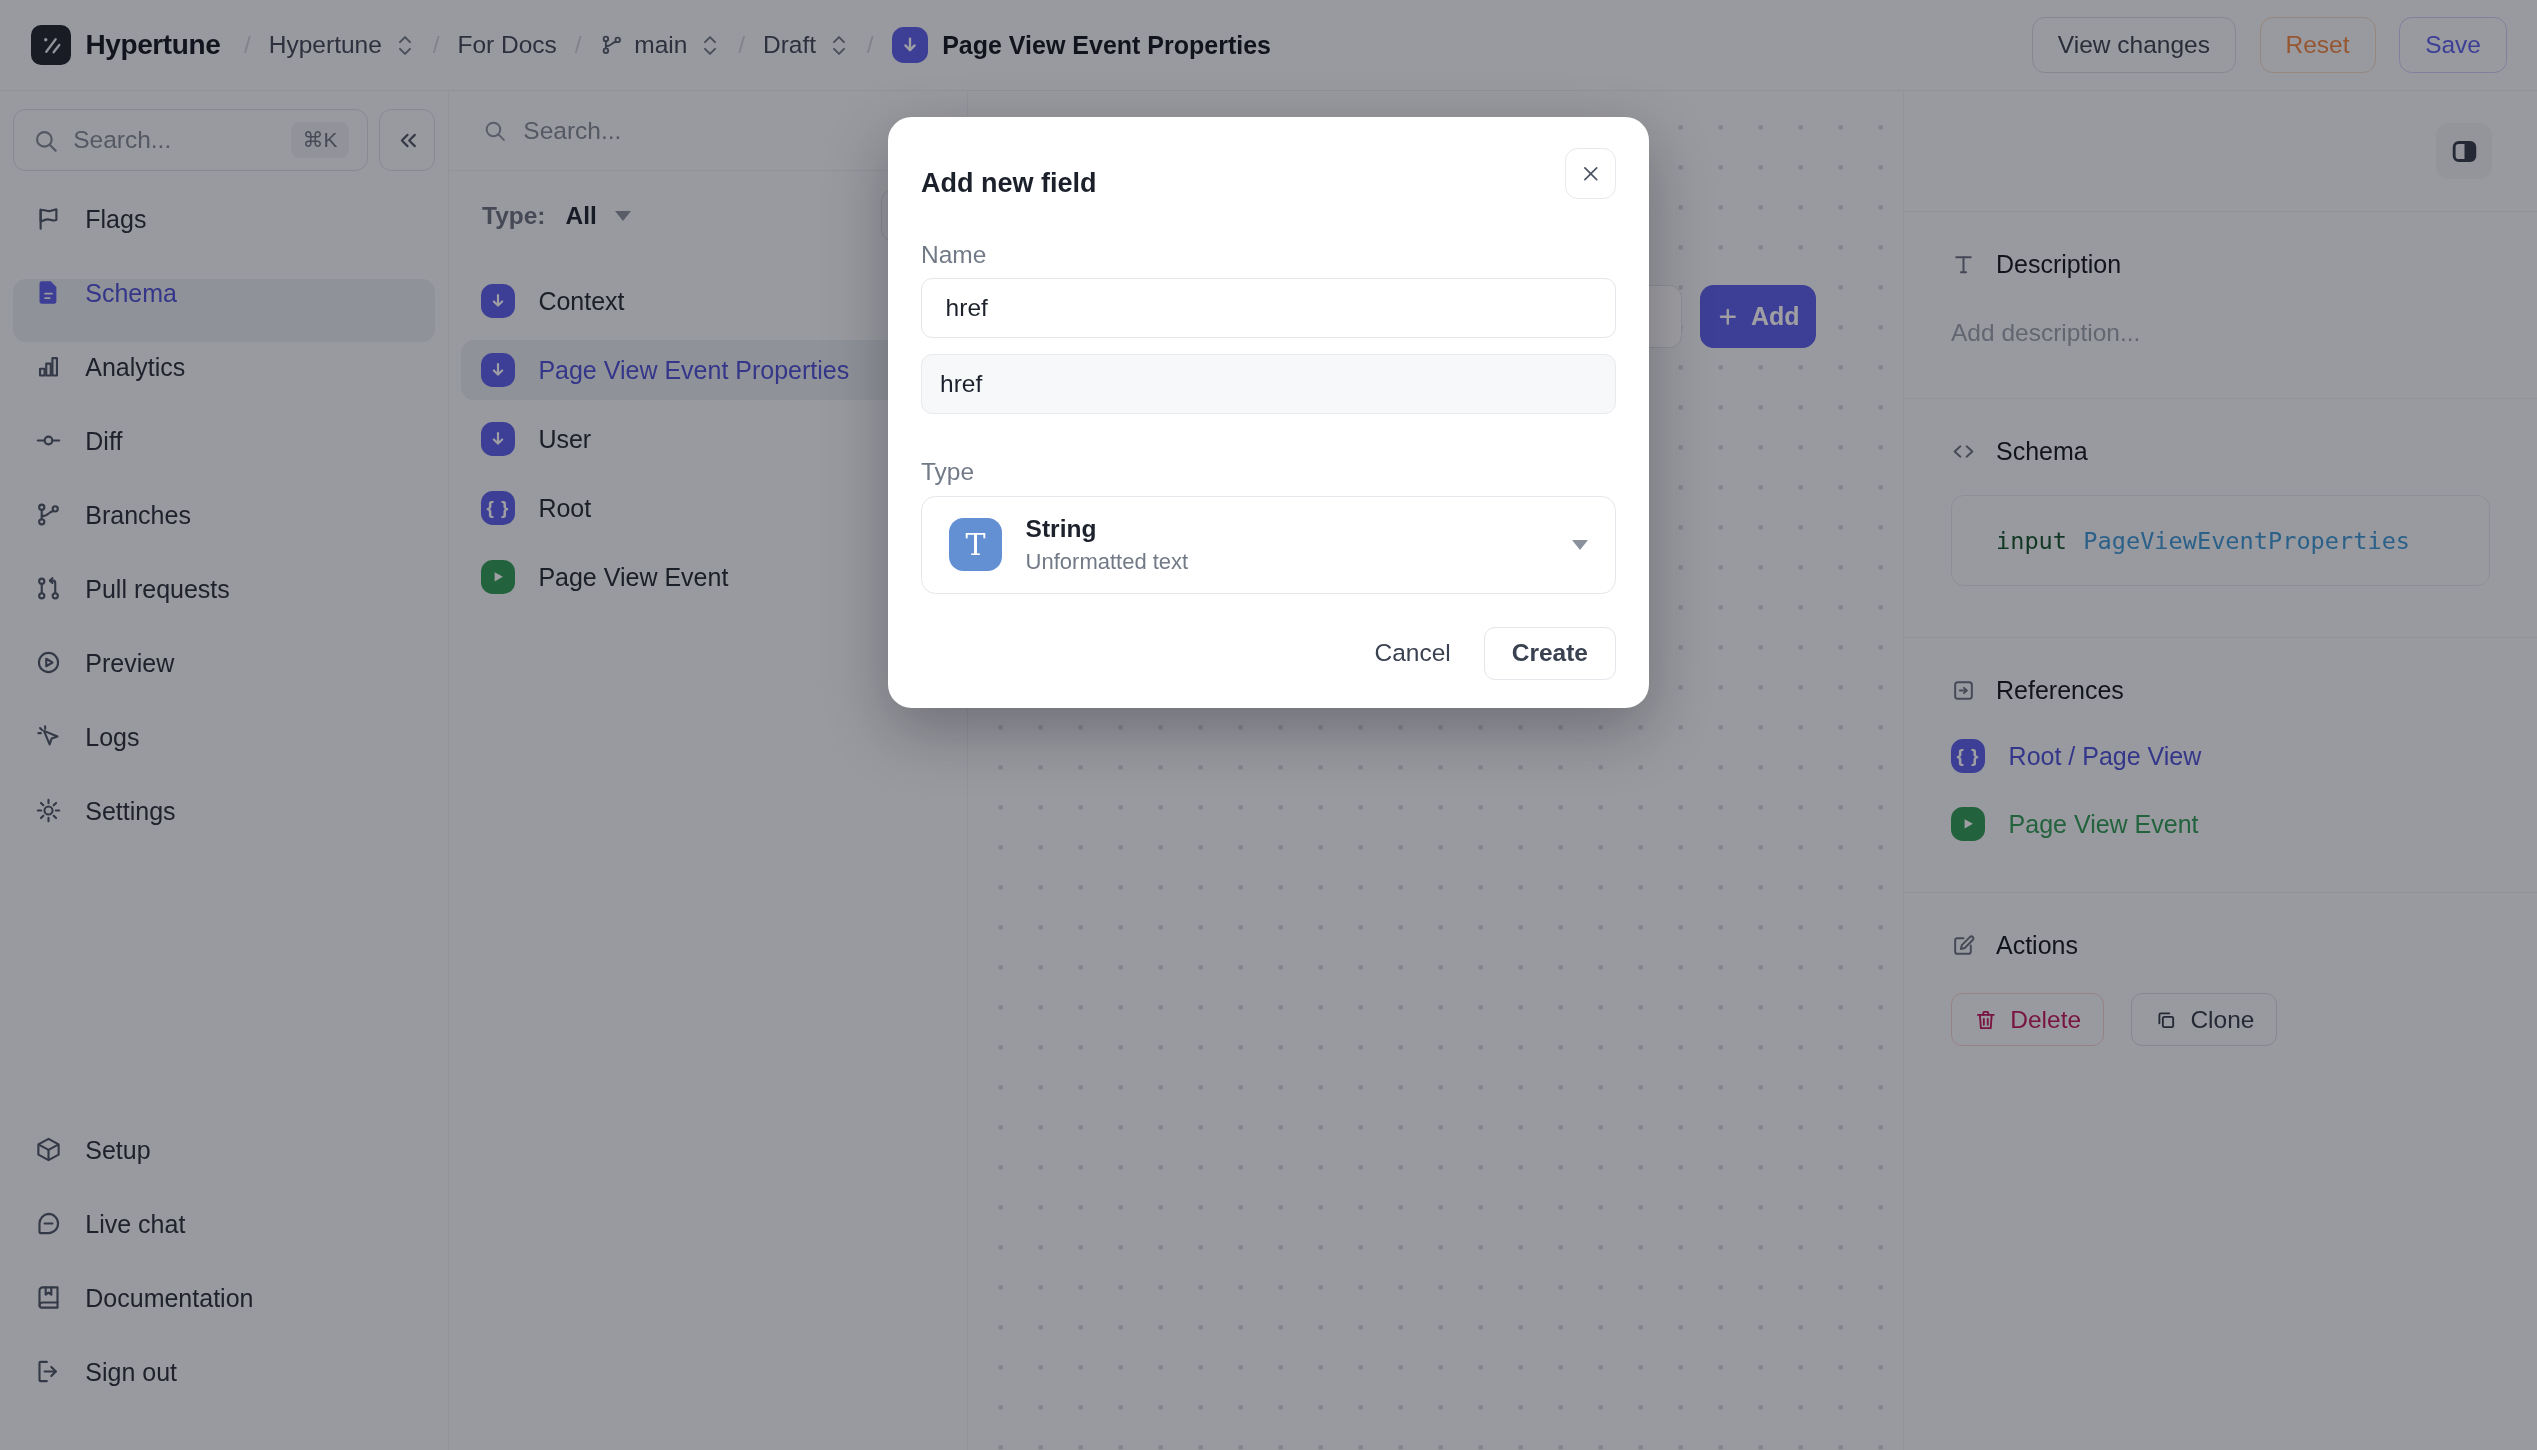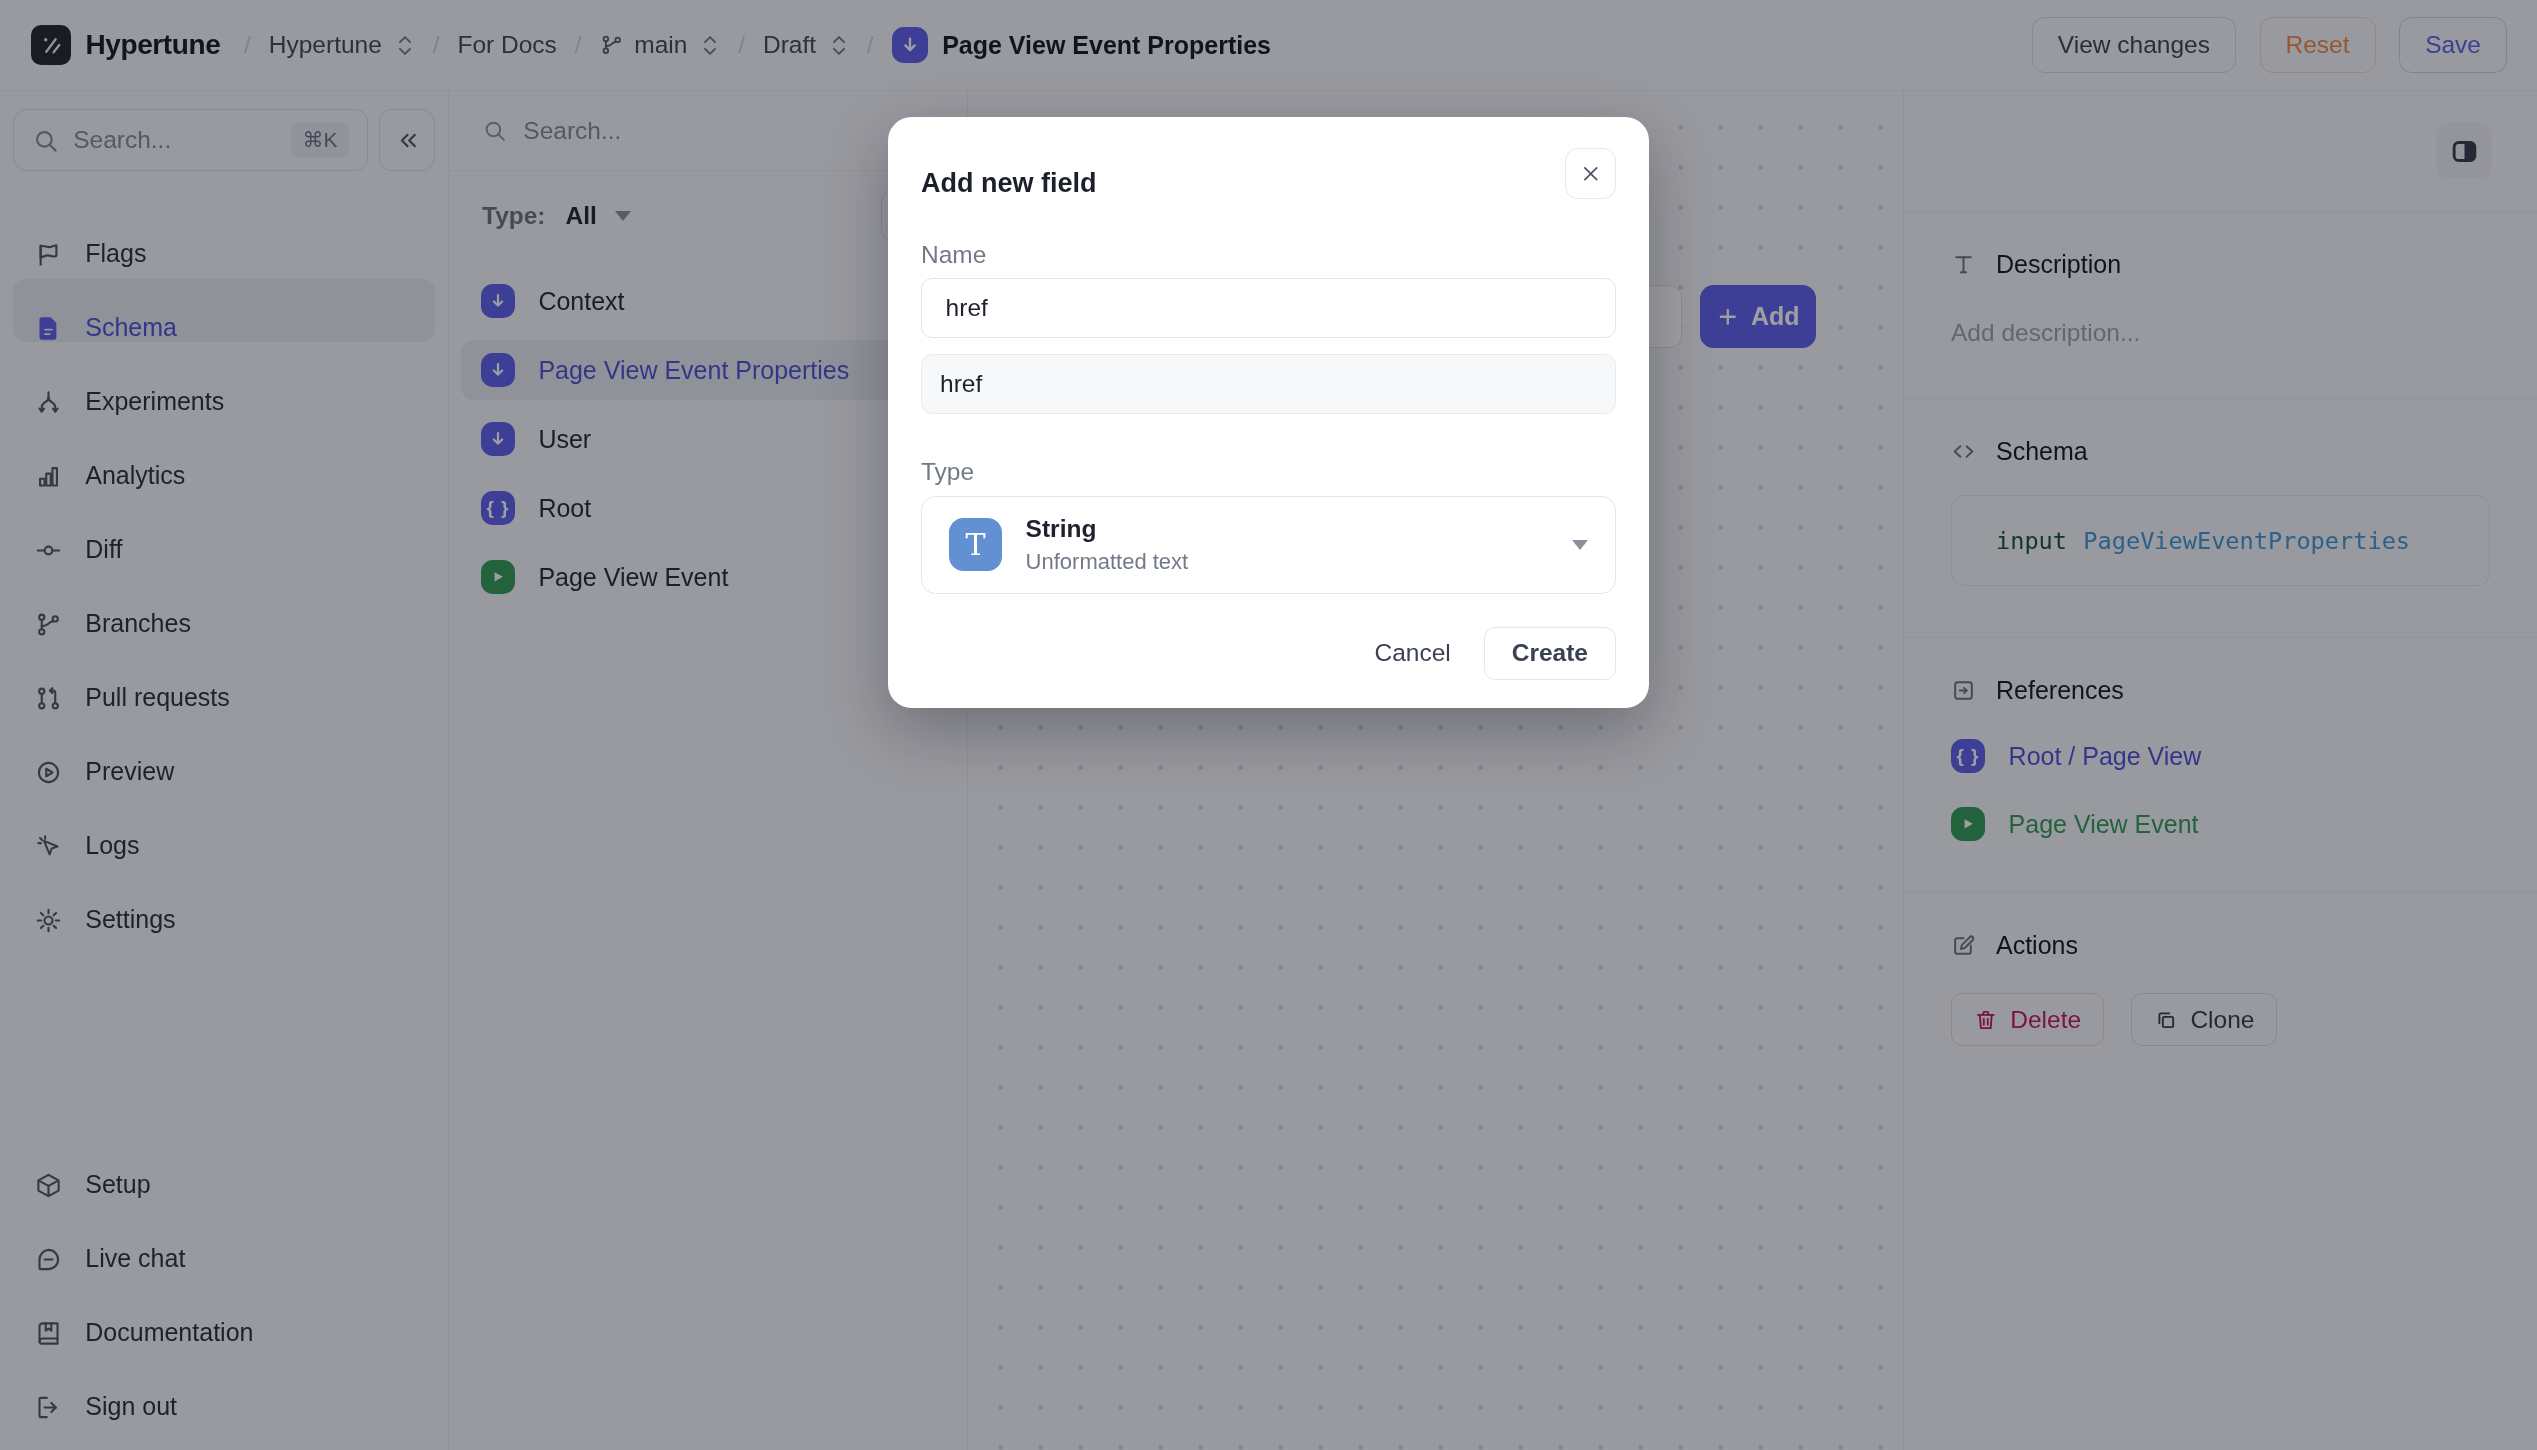--- a/index.html
+++ b/index.html
@@ -28,21 +28,21 @@
   .sidebar { position:absolute; left:0; top:91px; width:449px; height:1359px; border-right:0.9px solid #e9ebef;
              background:#f6f7f9; display:flex; flex-direction:column; padding:18px 12.7px 18px; }
   .side-search-row { display:flex; gap:11px; }
   .side-search { flex:1; height:62px; border:1.4px solid #d9dce2; border-radius:12.7px; display:flex; align-items:center;
                  padding:0 18px; gap:14.5px; }
   .side-search .ph { font-size:24.5px; color:#828a96; }
   .kbd { margin-left:auto; background:#e9ecf0; border-radius:8.2px; padding:6.3px 11.8px; font-size:21px; color:#6b7280; }
   .collapse-btn { width:56px; height:62px; border:1.4px solid #d9dce2; border-radius:12.7px; display:flex; align-items:center;
                   justify-content:center; color:#4b5563; background:transparent; }
   .nav { margin-top:34px; }
-  .nav-item { height:63px; margin-bottom:11px; border-radius:12.7px; display:flex; align-items:flex-end; padding:0 22px;
+  .nav-item { height:63px; margin-bottom:11px; border-radius:12.7px; display:flex; align-items:flex-start; padding:0 22px;
               gap:23.6px; cursor:default; }
   .nav-item .nav-ic { color:#4d5666; display:flex; }
   .nav-label { font-size:25px; color:#2a3039; }
   .nav-item.active { background:#e7e9ee; }
   .nav-item.active .nav-label { color:#4d51d4; }
   .nav-item.active .nav-ic { color:#5a5fe8; }
   .nav-footer { margin-top:auto; }
 
   
   .list-panel { position:absolute; left:449px; top:91px; width:519px; height:1359px; border-right:0.9px solid #e9ebef;
@@ -229,32 +229,20 @@
       <span class="nav-ic">
           <svg width="27" height="27" viewBox="0 0 24 24" fill="currentColor">
             <path d="M6 2h8l5 5v13a2 2 0 0 1-2 2H6a2 2 0 0 1-2-2V4a2 2 0 0 1 2-2z"></path>
             <path d="M9 13h6M9 17h4" stroke="#f6f7f9" stroke-width="1.6" stroke-linecap="round"></path>
           </svg>
         </span>
       <span class="nav-label">Schema</span>
     </div>
     <div class="nav-item">
       <span class="nav-ic">
-          <svg width="27" height="27" viewBox="0 0 24 24" fill="none" stroke="currentColor" stroke-width="1.9" stroke-linecap="round" stroke-linejoin="round">
-            <path d="M12 3v5"></path>
-            <path d="M12 8c0 4-6 3.5-6 8v4"></path>
-            <path d="M12 8c0 4 6 3.5 6 8v4"></path>
-            <path d="M4 17.5L6 20l2-2.5"></path>
-            <path d="M16 17.5L18 20l2-2.5"></path>
-          </svg>
-        </span>
-      <span class="nav-label">Experiments</span>
-    </div>
-    <div class="nav-item">
-      <span class="nav-ic">
           <svg width="27" height="27" viewBox="0 0 24 24" fill="none" stroke="currentColor" stroke-width="1.9" stroke-linejoin="round">
             <path d="M4.5 20v-6h4v6z"></path>
             <path d="M10 20V9.5h4V20z"></path>
             <path d="M15.5 20V4.5h4V20z"></path>
           </svg>
         </span>
       <span class="nav-label">Analytics</span>
     </div>
     <div class="nav-item">
       <span class="nav-ic">

